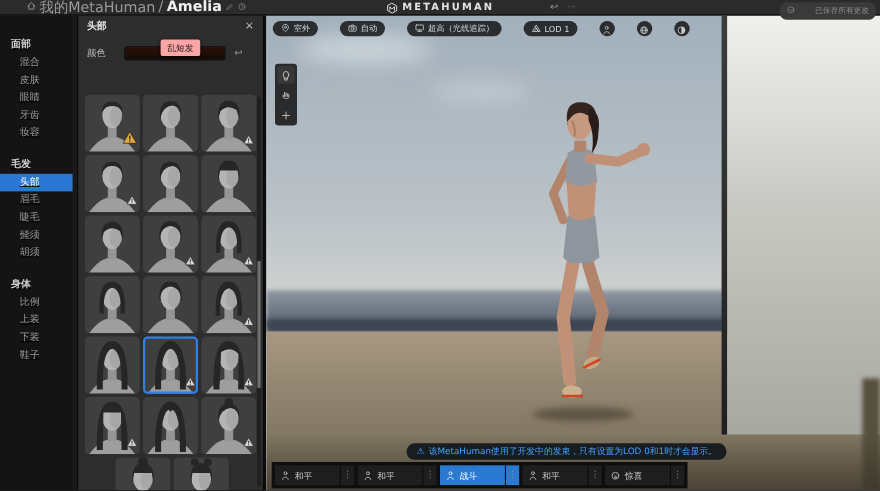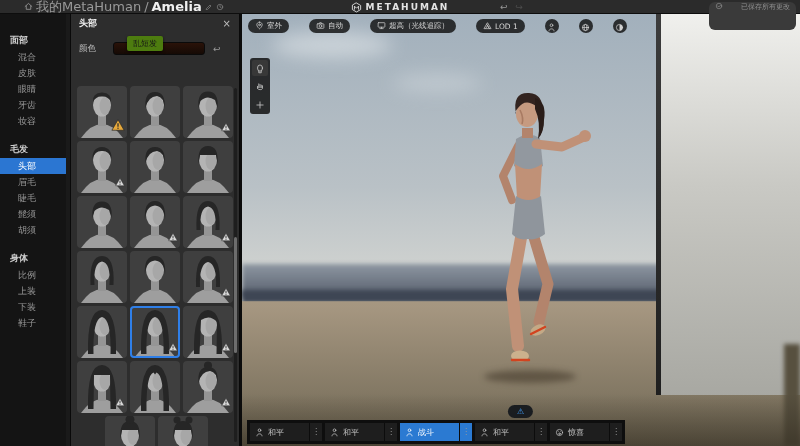--- a/index.html
+++ b/index.html
@@ -9,24 +9,24 @@
 
   
   #topbar { position:absolute; left:0; top:0; width:800px; height:14px; background:#2b2b2b; border-bottom:1px solid #0d0d0d; display:flex; align-items:center; z-index:50; }
   .crumb { display:flex; align-items:center; gap:3px; padding-left:24px; font-size:13px; color:#9a9a9a; }
   .crumb .name { color:#f0f0f0; font-weight:bold; }
   #logo { position:absolute; left:0; right:0; top:0; height:14px; display:flex; align-items:center; justify-content:center; gap:4px; pointer-events:none; }
   #logo .word { font-size:9px; font-weight:bold; letter-spacing:2px; color:#e3e3e3; }
   #histbtns { position:absolute; left:500px; top:0; height:14px; display:flex; align-items:center; gap:8px; }
   #histbtns .undo { color:#999; font-size:9px; }
   #histbtns .redo { color:#4c4c4c; font-size:9px; }
-  #savedpill { position:absolute; right:4px; top:2px; height:28px; display:flex; gap:18px; background:#3a3a3a; border-radius:6px; padding:0 6px; font-size:7px; color:#8e8e8e; }
-
-  
-  #sidebar { position:absolute; left:0; top:14px; width:66px; height:432px; background:#141414; padding-top:18px; z-index:40; }
+  #savedpill { position:absolute; right:4px; top:2px; height:16px; display:flex; align-items:center; gap:18px; background:#3a3a3a; border-radius:6px; padding:0 6px; font-size:7px; color:#8e8e8e; }
+
+  
+  #sidebar { position:absolute; left:0; top:14px; width:66px; height:432px; background:#141414; padding-top:18px; z-index:40;text-decoration:underline; }
   .sb-section { margin-bottom:12px; }
   .sb-head { padding:2px 0 2px 10px; font-size:9px; font-weight:bold; color:#cfcfcf; }
   .sb-item { padding:2px 0 2px 18px; font-size:9px; color:#989898; line-height:12px; cursor:pointer; }
   .sb-item.sel { background:#2b76d2; color:#fff; }
 
   
   #panel { position:absolute; left:70px; top:14px; width:170px; height:432px; background:#2d2d2d; border-left:1px solid #090909; border-right:1px solid #090909; z-index:40; }
   #panel-head { height:18px; display:flex; align-items:center; justify-content:space-between; padding:0 8px; }
   #panel-title { font-size:9px; font-weight:bold; color:#ececec; }
   #panel-close { font-size:10px; color:#bdbdbd; cursor:pointer; }
@@ -40,21 +40,21 @@
   #colorreset { margin-left:8px; color:#9a9a9a; font-size:9px; cursor:pointer; }
 
   #grid { position:absolute; left:6px; top:72px; width:158px; height:360px; display:flex; flex-direction:column; gap:3px; overflow:hidden; }
   .grow { display:flex; gap:3px; }
   .grow.center { justify-content:center; }
   .cell { position:relative; width:50px; height:52px; background:#3f3f3f; border-radius:4px; overflow:hidden; cursor:pointer; flex:0 0 auto; }
   .cell.sel { outline:2px solid #2f7fe8; outline-offset:-2px; }
   .badge { position:absolute; right:2px; bottom:2px; }
   #gridscroll { position:absolute; right:2px; top:74px; width:3px; height:354px; background:#1e1e1e; border-radius:2px; }
   #gridthumb { position:absolute; left:0; top:42%; width:3px; height:33%; background:#6d6d6d; border-radius:2px; }
-  #tooltip { position:absolute; left:56px; top:22px; background:#4d7c0f; color:#161616; font-size:8px; padding:2px 6px; border-radius:2px; box-shadow:0 1px 3px rgba(0,0,0,.6); z-index:60; }
+  #tooltip { position:absolute; left:75px; top:22px; background:#fca5a5; color:#161616; font-size:8px; padding:2px 6px; border-radius:2px; box-shadow:0 1px 3px rgba(0,0,0,.6); z-index:60; }
 
   
   #viewport { position:absolute; left:240px; top:14px; width:560px; height:432px; overflow:hidden; background:#9fadba; border-left:2px solid #0c0c0c; }
   .sky { position:absolute; inset:0; background:linear-gradient(180deg,#a2b0bc 0%,#b9c1c6 40%,#d2d4d1 62%,#cfd0cb 67%); }
   .cloud { position:absolute; background:#e8ecee; border-radius:50%; filter:blur(9px); opacity:.55; }
   .city { position:absolute; left:0; top:250px; width:420px; height:34px; background:linear-gradient(180deg,#8e97a2,#555d6b); filter:blur(2px); }
   .city2 { position:absolute; left:0; top:276px; width:420px; height:13px; background:#3e4654; filter:blur(2px); }
   .floor { position:absolute; inset:0; background:linear-gradient(180deg,#d8cbb3 0%,#c6b79e 30%,#a59680 68%,#6e6653 100%); clip-path:polygon(0 66.5%,74.5% 66.5%,74.5% 88%,100% 88%,100% 100%,0 100%); }
   .floorshade { position:absolute; left:0; bottom:0; width:100%; height:52px; background:linear-gradient(180deg,rgba(40,34,24,0) 0%,rgba(40,34,24,.5) 100%); }
   .wall { position:absolute; left:419px; top:0; width:141px; height:381px; background:linear-gradient(180deg,#f0f0ed 0%,#c9c9c4 45%,#a8a8a2 100%); }
@@ -475,20 +475,21 @@
         </div>
         <div class="stool">
           <span><svg width="10" height="10" viewBox="0 0 16 16">
               <path d="M8,3 V13 M3,8 H13" fill="none" stroke="#c8c8c8" stroke-width="1.3" stroke-linecap="round" stroke-linejoin="round"></path>
             </svg></span>
         </div>
       </div>
 
     <div id="notif">
       <span class="nic">⚠</span>
+      <span class="ntxt">该MetaHuman使用了开发中的发束，只有设置为LOD 0和1时才会显示。</span>
     </div>
 
     <div id="bottombar">
         <div class="seg">
           <span class="sic">
             <svg width="9" height="9" viewBox="0 0 16 16">
               <circle cx="8" cy="4" r="2.4" fill="none" stroke="#c8c8c8" stroke-width="1.3" stroke-linecap="round" stroke-linejoin="round"></circle>
               <path d="M3.5,14 C3.5,9 12.5,9 12.5,14" fill="none" stroke="#c8c8c8" stroke-width="1.3" stroke-linecap="round" stroke-linejoin="round"></path>
             </svg>
           </span>

